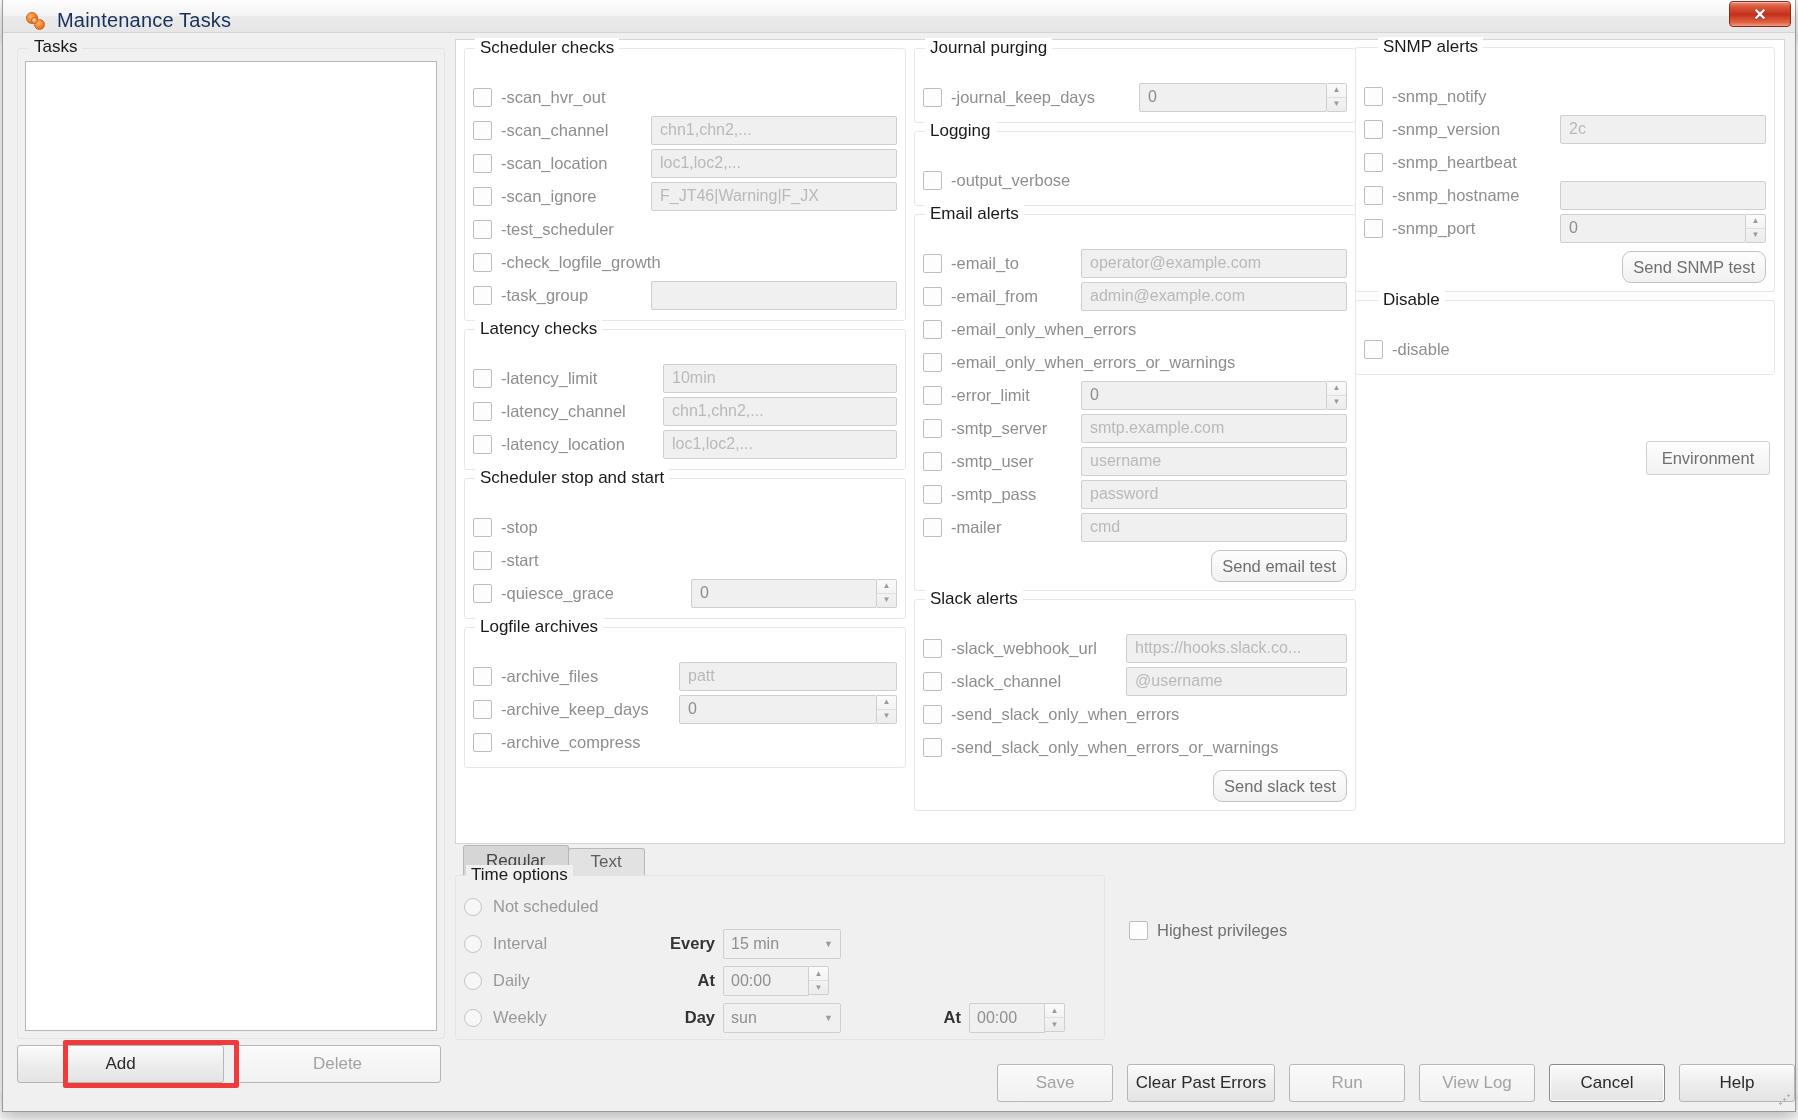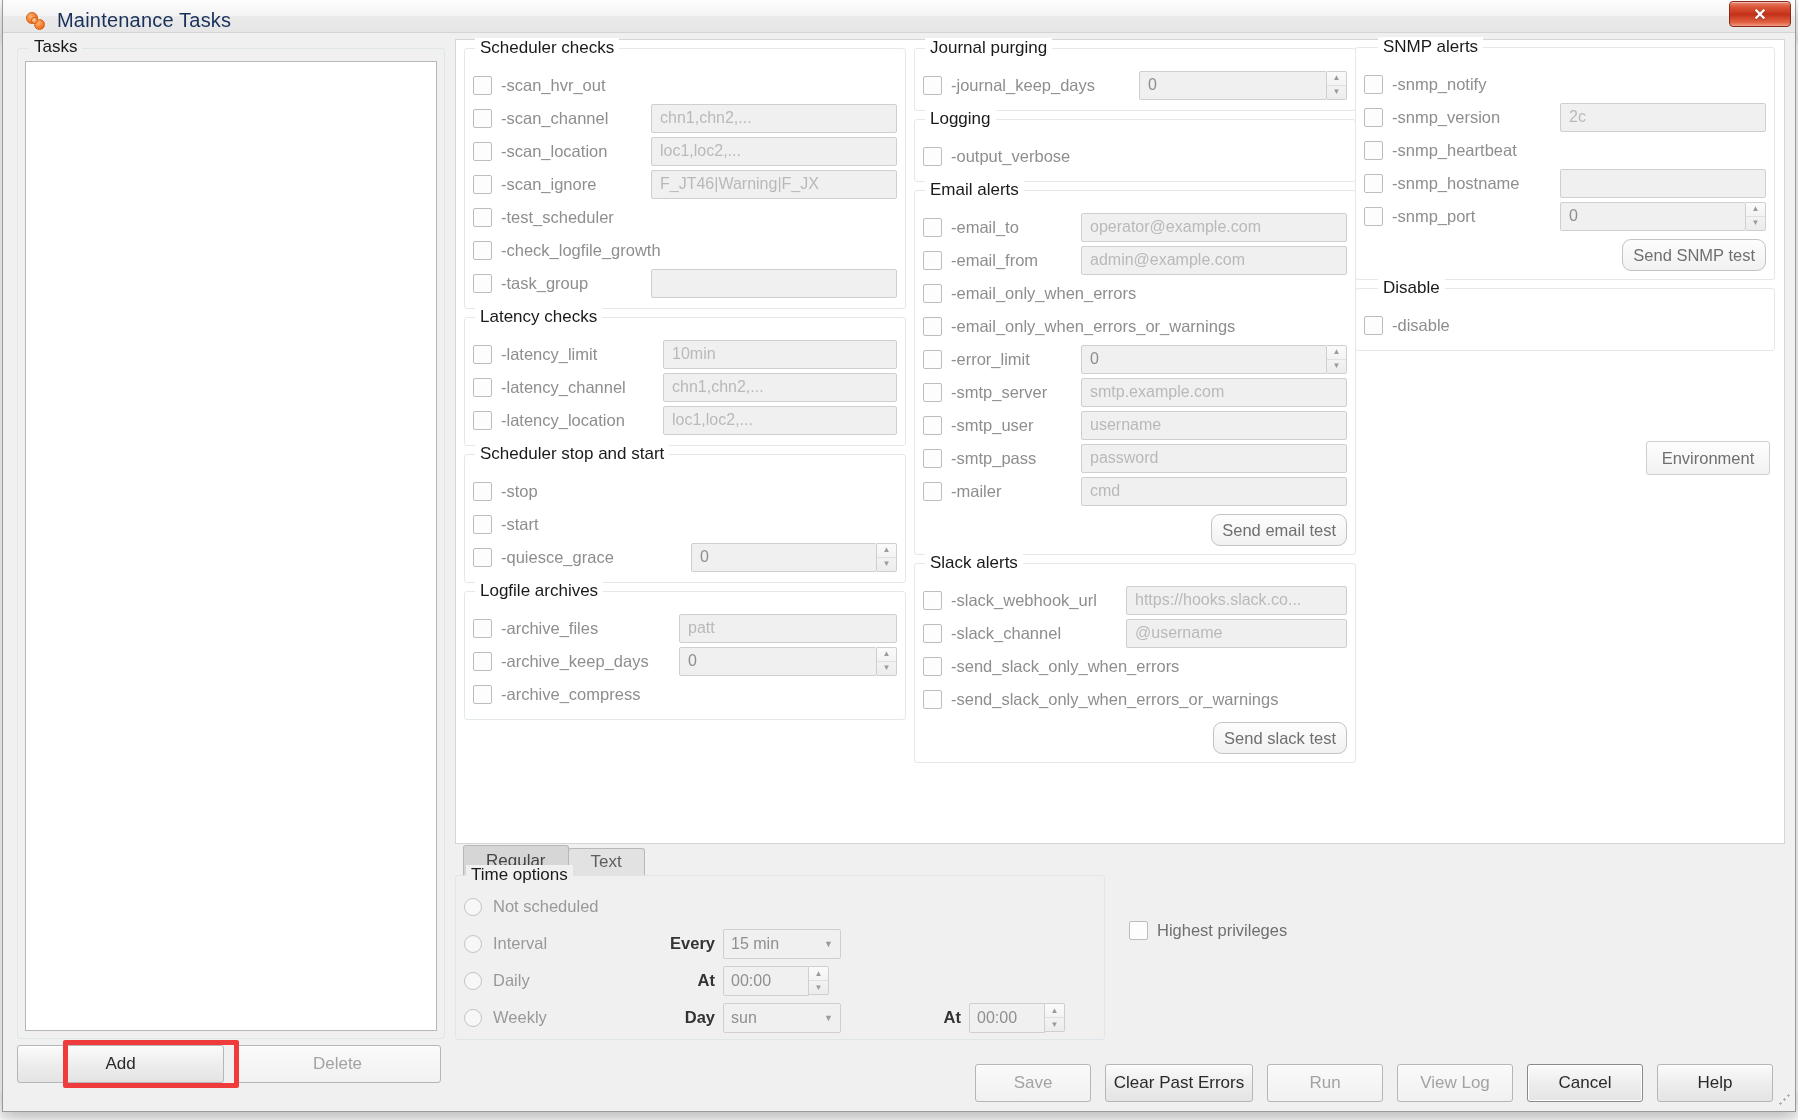--- a/index.html
+++ b/index.html
@@ -153,21 +153,21 @@
   }
   .col { position: absolute; top: 8px; }
   #col-1 { left: 8px;   width: 442px; }
   #col-2 { left: 458px; width: 442px; }
 
   .group {
     position: relative;
     border: 1px solid #e2e8ec;
     border-radius: 3px;
     margin-bottom: 8px;
-    padding: 20px 8px 8px 8px;
+    padding: 32px 8px 8px 8px;
   }
   .group > .legend {
     position: absolute; top: -11px; left: 10px;
     background: #ffffff; padding: 0 5px;
     font-size: 17px; color: #1a1a1a; font-weight: 500;
     white-space: nowrap;
   }
 
   .row {
     display: flex; align-items: center;
@@ -299,21 +299,21 @@
     position: absolute; left: 1126px; top: 888px;
     display: flex; align-items: center;
   }
   #privileges-row .lbl { color: #6f6f6f; }
 
   
   #bottom-bar {
     position: absolute; left: 0; right: 0; bottom: 6px;
     height: 42px;
     display: flex; justify-content: flex-end; align-items: center;
-    gap: 14px; padding-right: 22px;
+    gap: 14px; 
   }
   #bottom-bar .btn { width: 116px; height: 38px; }
   #bottom-bar .btn.wide { width: 148px; }
 
   #env-btn {
     position: absolute; left: 1643px; top: 408px;
     width: 124px; height: 34px;
     border: 1px solid #cfcfcf; border-radius: 3px;
     background: linear-gradient(#fdfdfd,#f2f2f2);
     font-size: 16.5px; color: #6f6f6f;

